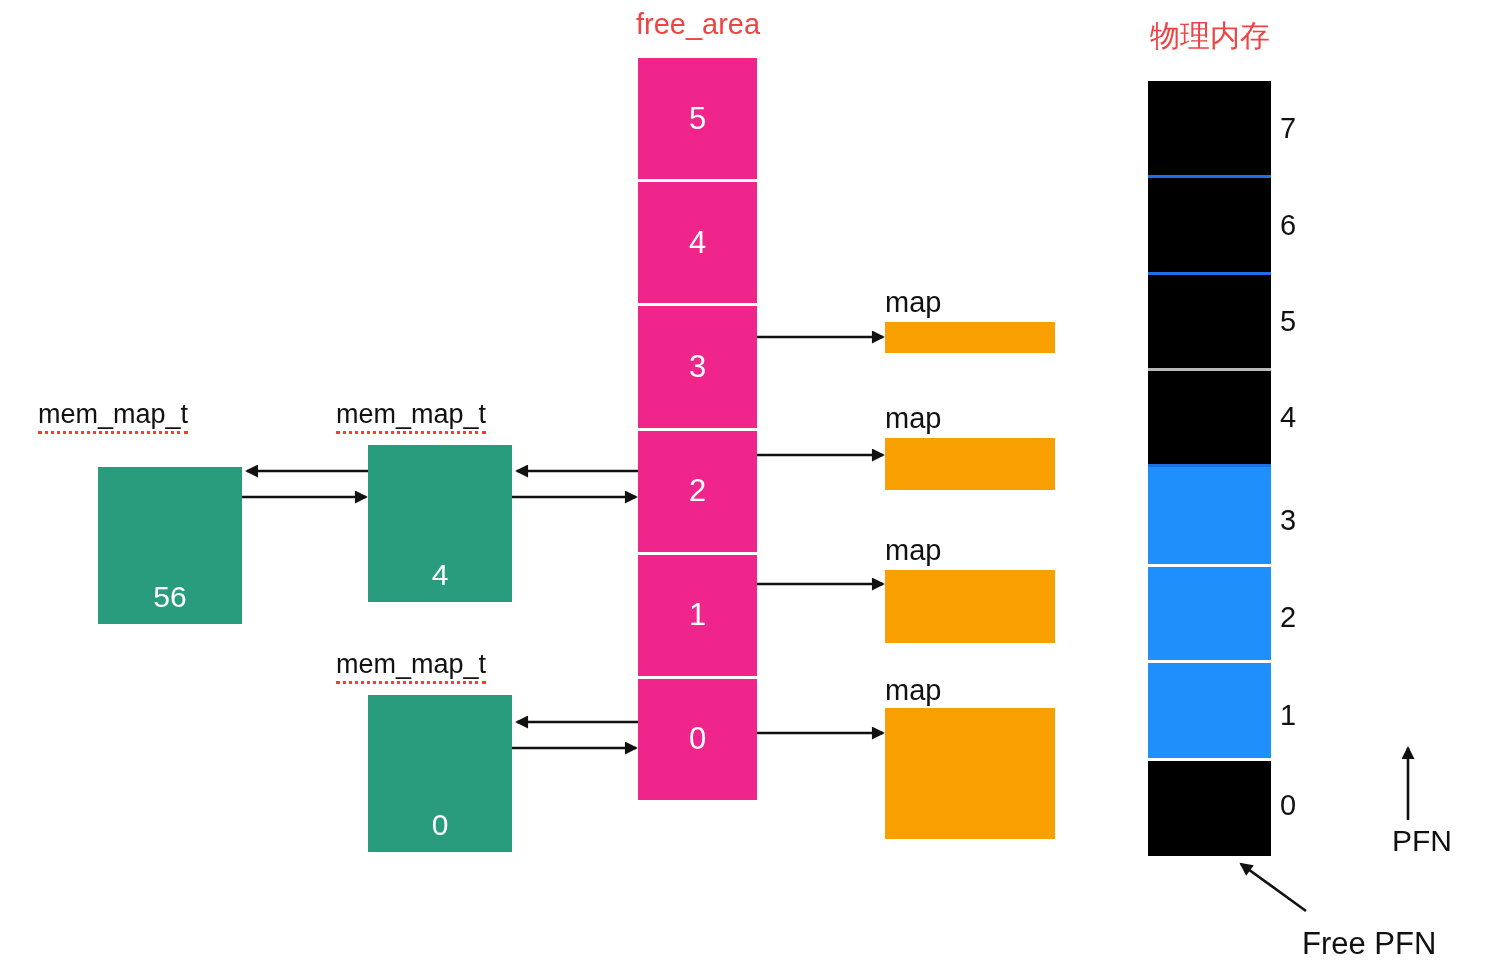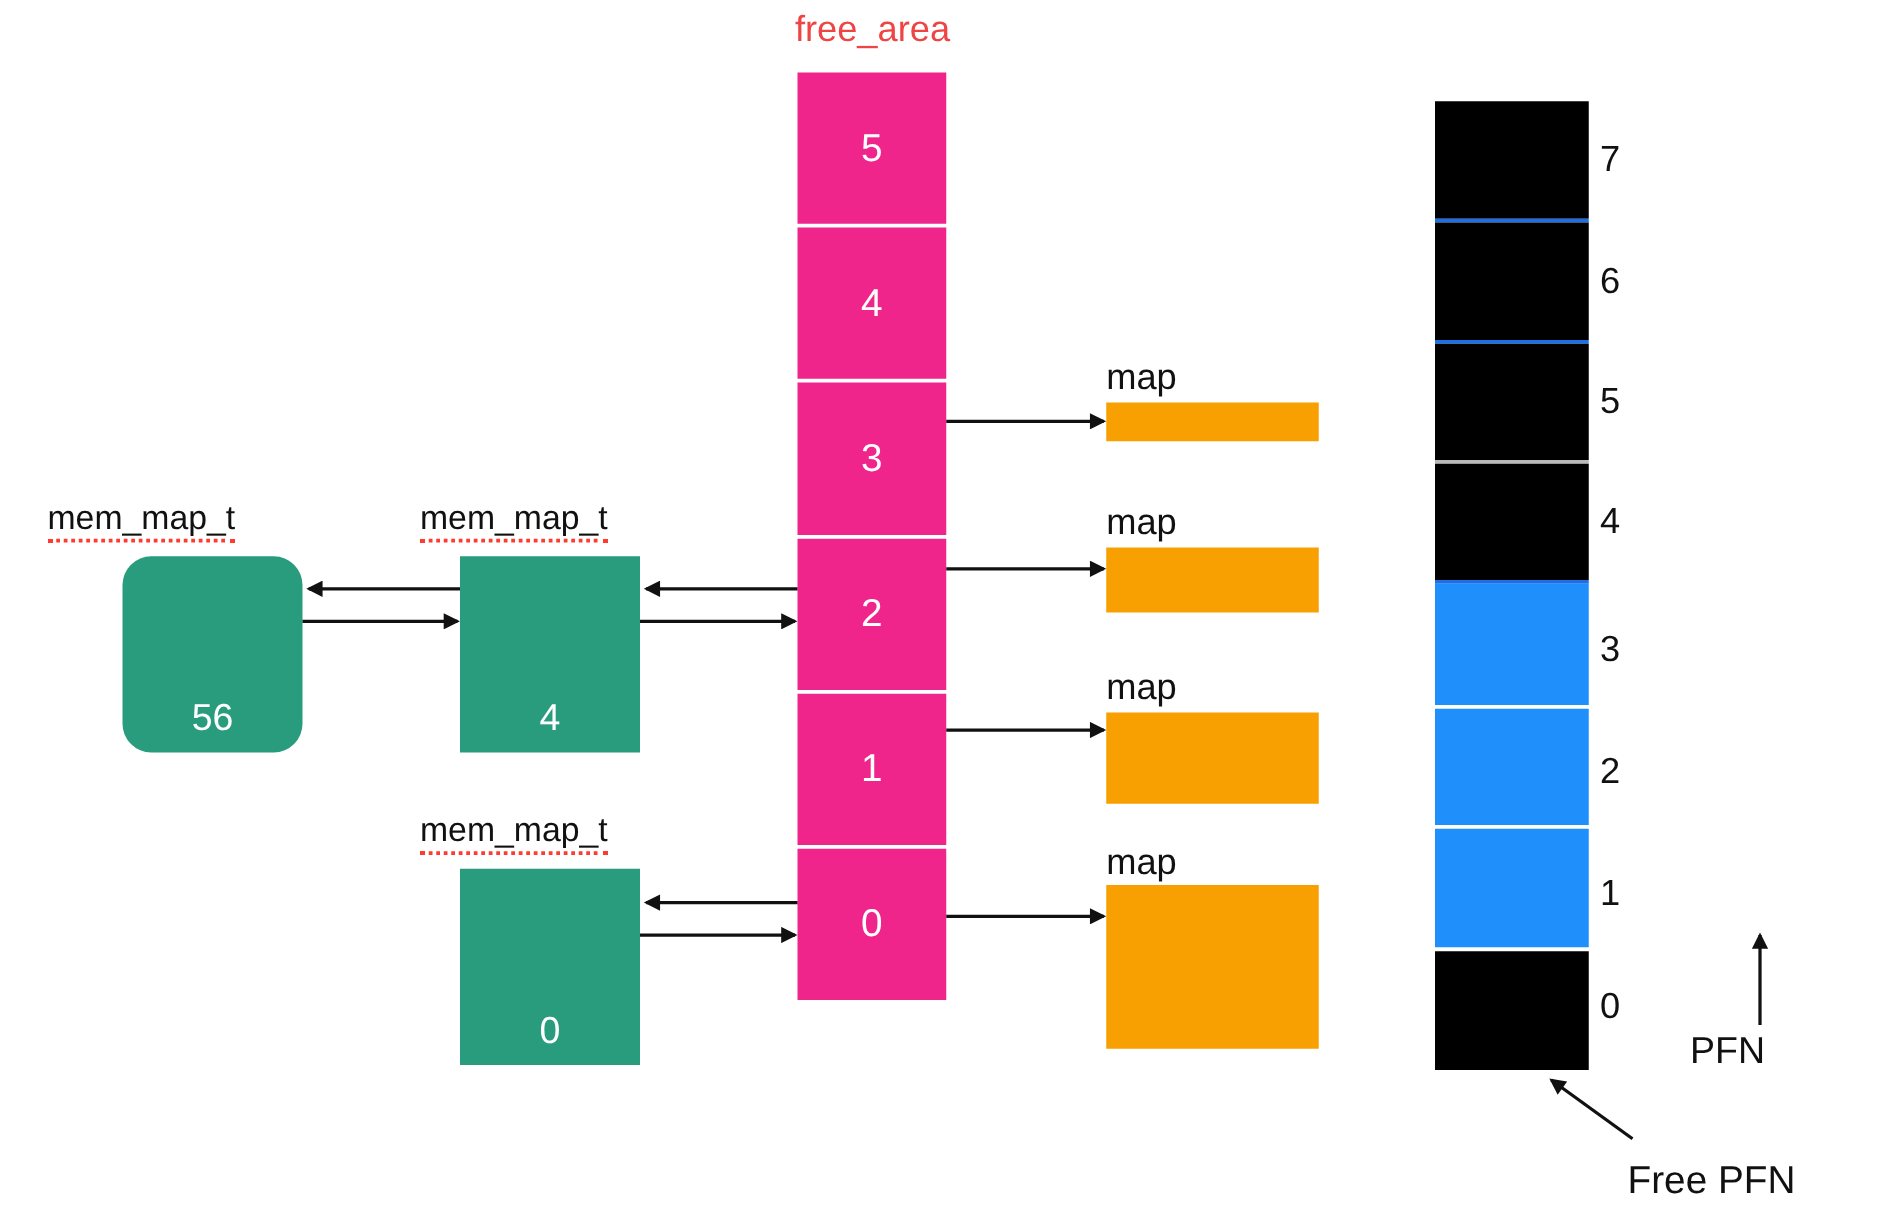--- a/index.html
+++ b/index.html
@@ -24,21 +24,21 @@
   
   .pm-col{left:1148px;top:81px;width:123px;display:flex;flex-direction:column;}
   .pm-cell{width:123px;}
   .pm-used{background:#000;}
   .pm-free{background:#1E8FFB;}
   .pm-sep{width:123px;height:3px;}
   .sep-blue{background:#1D6FE8;}
   .sep-gray{background:#b9b9b9;}
   .sep-white{background:#fff;}
   .pm-num{width:40px;height:30px;line-height:30px;font-size:29px;text-align:left;}
-  .pfn-label{font-size:30px;text-align:left;}
+  .pfn-label{font-size:30px;text-align:right;}
   .freepfn-label{font-size:31px;text-align:left;}
   svg.overlay{position:absolute;left:0;top:0;z-index:3;pointer-events:none;}
 </style>
 </head>
 <body>
 
 <div class="canvas">
 
   <div class="abs title" style="left:616px;top:8px;width:164px;">free_area</div>
 
@@ -48,36 +48,37 @@
     <div class="fa-cell">3</div>
     <div class="fa-cell">2</div>
     <div class="fa-cell">1</div>
     <div class="fa-cell">0</div>
   </div>
 
   <div class="abs mm-label" style="left:38px;top:399px;width:208px;"><span>mem_map_t</span></div>
   <div class="abs mm-label" style="left:336px;top:399px;width:208px;"><span>mem_map_t</span></div>
   <div class="abs mm-label" style="left:336px;top:649px;width:208px;"><span>mem_map_t</span></div>
 
-  <div class="abs mm-box" style="left:98px;top:445px;border-radius:23px;">56</div>
+  <div class="abs mm-box" style="left:98px;top:467px;">56</div>
   <div class="abs mm-box" style="left:368px;top:445px;">4</div>
   <div class="abs mm-box" style="left:368px;top:695px;">0</div>
 
   <div class="abs map-label" style="left:885px;top:286px;">map</div>
   <div class="abs map-box" style="top:322px;height:31px;"></div>
 
   <div class="abs map-label" style="left:885px;top:402px;">map</div>
   <div class="abs map-box" style="top:438px;height:52px;"></div>
 
   <div class="abs map-label" style="left:885px;top:534px;">map</div>
   <div class="abs map-box" style="top:570px;height:73px;"></div>
 
   <div class="abs map-label" style="left:885px;top:674px;">map</div>
   <div class="abs map-box" style="top:708px;height:131px;"></div>
 
+  <div class="abs title" style="left:1128px;top:16px;width:164px;font-size:30px;">物理内存</div>
 
   <div class="abs pm-col">
     <div class="pm-cell pm-used" style="height:94px;"></div>
     <div class="pm-sep sep-blue"></div>
     <div class="pm-cell pm-used" style="height:94px;"></div>
     <div class="pm-sep sep-blue"></div>
     <div class="pm-cell pm-used" style="height:93px;"></div>
     <div class="pm-sep sep-gray"></div>
     <div class="pm-cell pm-used" style="height:93px;"></div>
     <div class="pm-sep sep-blue"></div>

